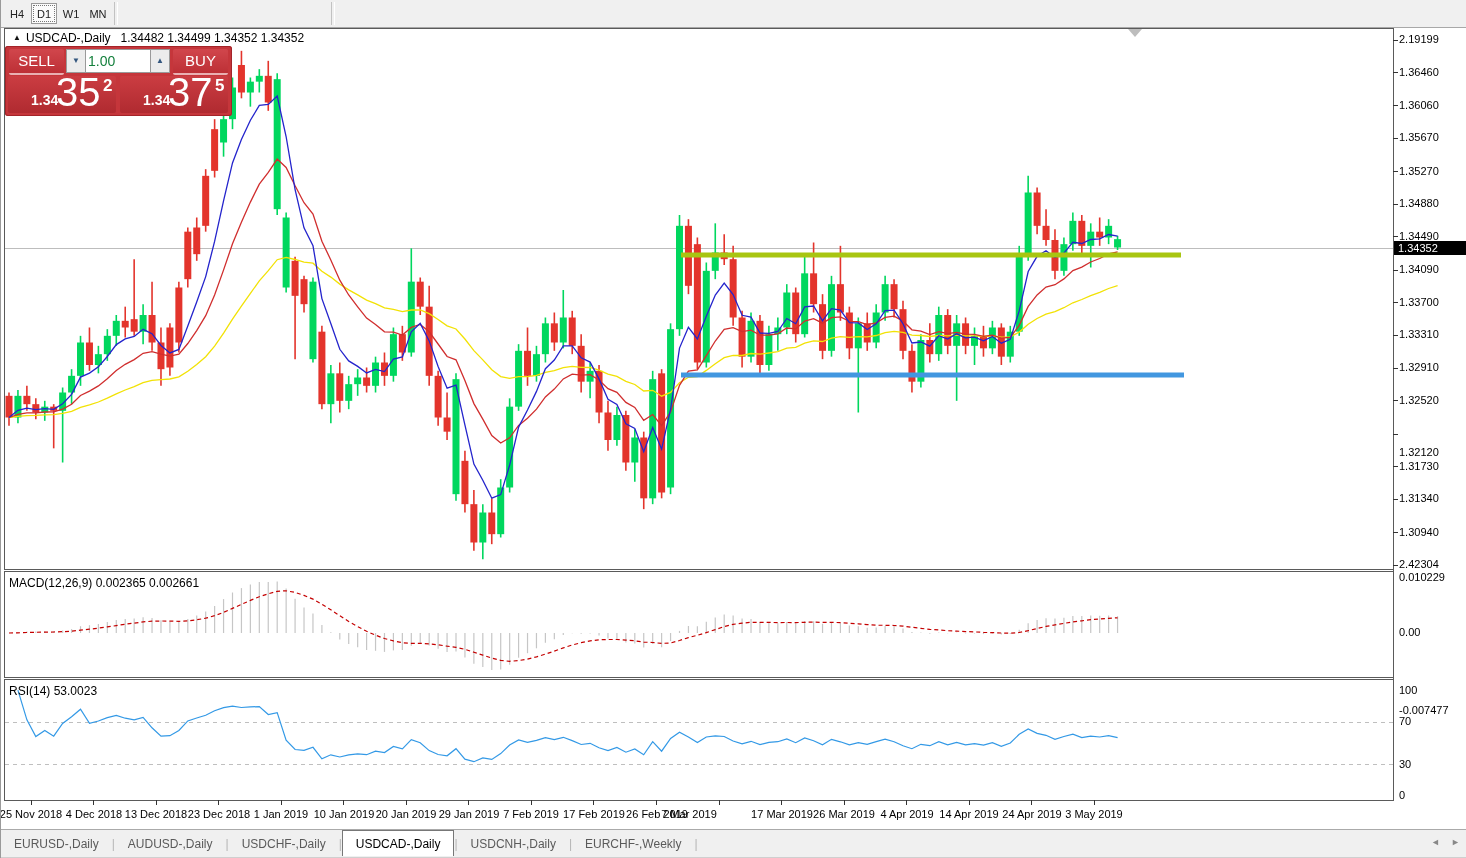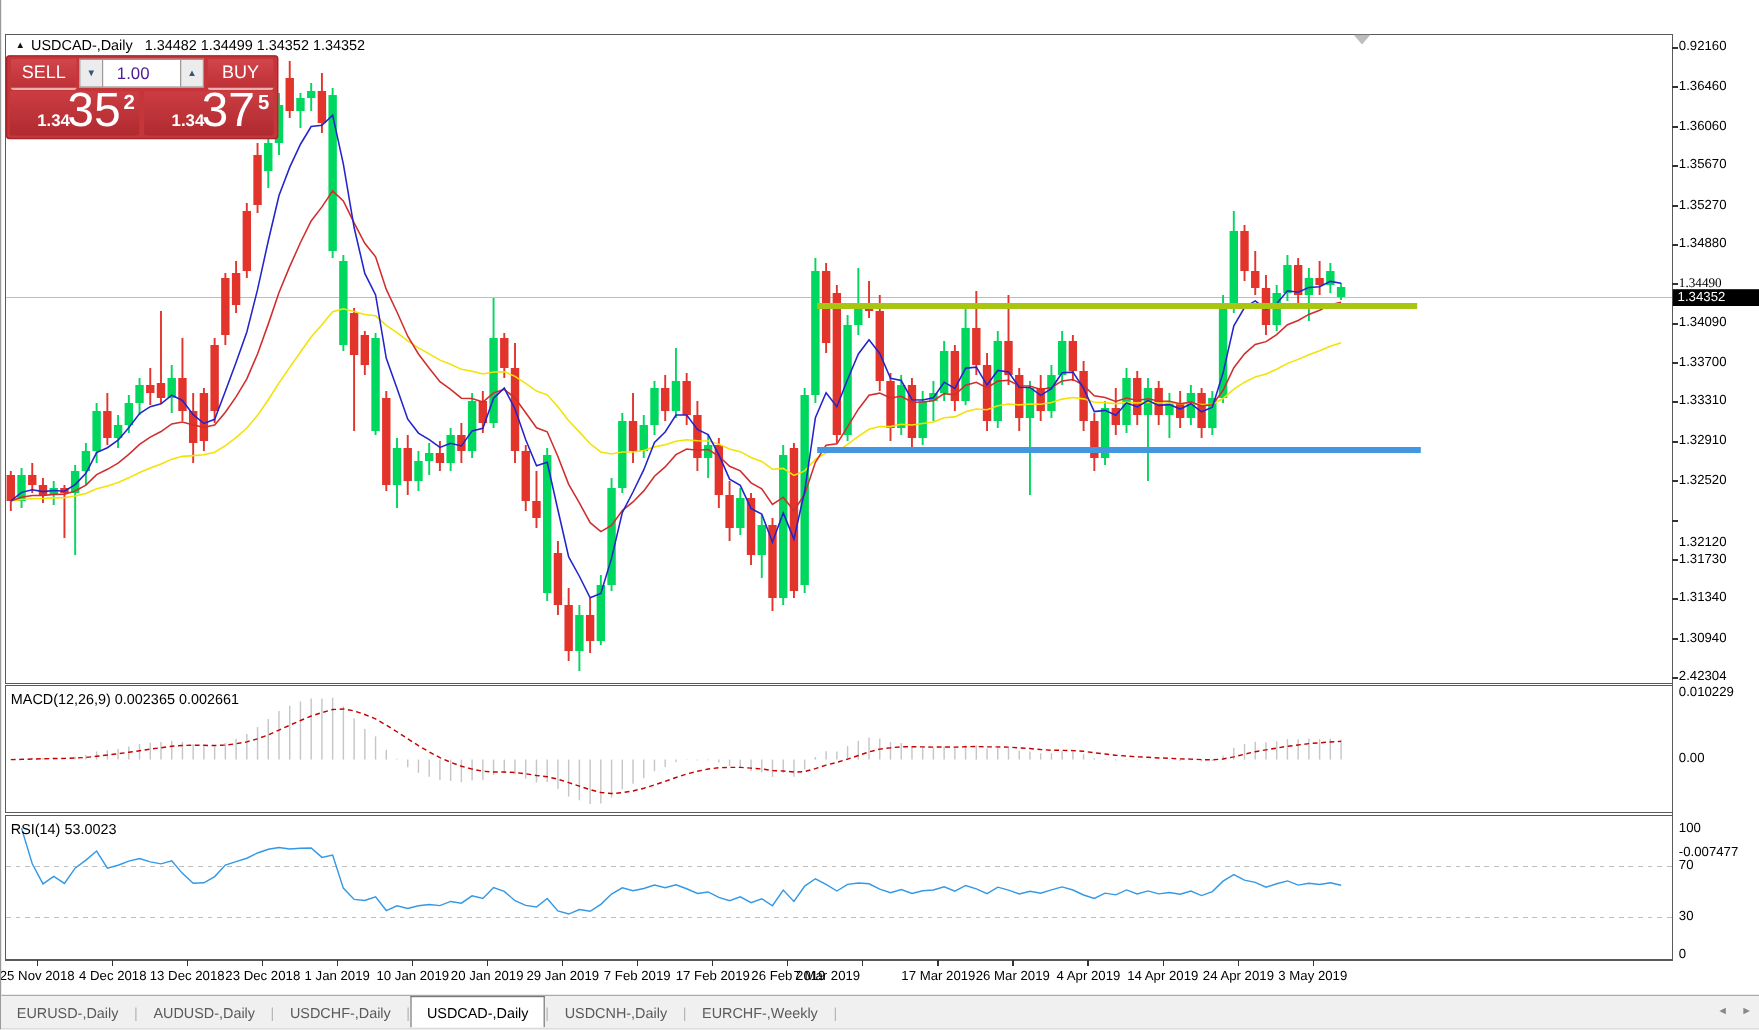--- a/index.html
+++ b/index.html
@@ -37,22 +37,22 @@
       color:#fff;font-size:15px;cursor:pointer;background:linear-gradient(#d1464c,#bd3036);
       border-radius:2px;border-bottom:2px solid #e9b0b2;}
   #tp-sell{left:4px;width:55px;}
   #tp-buy{left:168px;width:55px;}
   #tp-spin-dn,#tp-spin-up{position:absolute;top:3px;width:19px;height:24px;background:#ececec;
       border:1px solid #9a9a9a;box-sizing:border-box;text-align:center;line-height:22px;
       font-size:8px;color:#33567e;cursor:pointer;}
   #tp-spin-dn{left:61px;border-right:none;}
   #tp-spin-up{left:146px;border-left:none;}
   #tp-vol{position:absolute;left:80px;top:3px;width:66px;height:24px;border:1px solid #9a9a9a;
-      box-sizing:border-box;background:#fff;font-size:14px;text-align:center;padding-right:16px;
-      font-family:"Liberation Sans",sans-serif;color:#4c1d95;}
+      box-sizing:border-box;background:#fff;font-size:14px;text-align:left;padding-right:16px;
+      font-family:"Liberation Sans",sans-serif;color:#15803d;}
   .tp-price-box{position:absolute;top:30px;width:108px;height:37px;color:#fff;cursor:pointer;
       background:linear-gradient(#cb3d42,#b02a30);border-radius:2px;}
   #tp-sell-box{left:3px;}
   #tp-buy-box{left:115px;}
   .tp-prefix{position:absolute;left:23px;bottom:5px;font-size:14px;font-weight:bold;}
   .tp-main{position:absolute;left:48px;top:-6px;font-size:40px;font-weight:normal;}
   .tp-sup{position:absolute;left:95px;top:0px;font-size:17px;font-weight:bold;}
   
   #tabbar{position:absolute;left:0;top:829px;width:1466px;height:27px;background:#f0f0f0;
       border-top:1px solid #aaa;border-bottom:1px solid #cfcfcf;z-index:5;}
@@ -64,20 +64,28 @@
   .tab-arrow{position:absolute;top:7px;font-size:9px;color:#888;cursor:pointer;}
   #tab-arrow-left{left:1430px;}
   #tab-arrow-right{left:1450px;}
   #bottom-strip{position:absolute;left:0;top:856px;width:1466px;height:2px;background:#d8d8d8;}
 </style>
 </head>
 <body>
 
 <div id="app">
 
+  <div id="tf-toolbar">
+      <div class="tf-btn" style="left: 3px;">H4</div>
+      <div class="tf-btn active" style="left: 30px;">D1</div>
+      <div class="tf-btn" style="left: 57px;">W1</div>
+      <div class="tf-btn" style="left: 84px;">MN</div>
+      <div class="tb-groove" style="left: 113px;"></div>
+      <div class="tb-groove" style="left: 330px;"></div>
+    </div>
 
   <svg id="chart-svg" width="1466" height="858">
       <g>
         <rect x="3.5" y="28.5" width="1389" height="541" fill="none" stroke="#5a5a5a" stroke-width="1" shape-rendering="crispEdges"></rect>
         <rect x="3.5" y="571.5" width="1389" height="105.5" fill="none" stroke="#5a5a5a" stroke-width="1" shape-rendering="crispEdges"></rect>
         <rect x="3.5" y="679.5" width="1389" height="120.5" fill="none" stroke="#5a5a5a" stroke-width="1" shape-rendering="crispEdges"></rect>
         <line x1="1392.5" y1="28" x2="1392.5" y2="800" stroke="#5a5a5a" shape-rendering="crispEdges"></line>
       </g>
       <line x1="4" y1="248.16666666666669" x2="1392" y2="248.16666666666669" stroke="#bdbdbd" stroke-width="1" shape-rendering="crispEdges"></line>
       <g>
@@ -528,27 +536,27 @@
       <span class="tp-sup">2</span>
     </div>
     <div id="tp-buy-box" class="tp-price-box">
       <span class="tp-prefix">1.34</span>
       <span class="tp-main">37</span>
       <span class="tp-sup">5</span>
     </div>
   </div>
 
   <div id="price-axis">
-      <div class="pa-label" style="top: 33px;">0.92160</div>
+      <div class="pa-label" style="top: 33px;">2.19199</div>
       <div class="pa-label" style="top: 66px;">1.36460</div>
       <div class="pa-label" style="top: 99px;">1.36060</div>
       <div class="pa-label" style="top: 131px;">1.35670</div>
       <div class="pa-label" style="top: 165px;">1.35270</div>
       <div class="pa-label" style="top: 197px;">1.34880</div>
-      <div class="pa-label" style="top: 230px; font-family: Liberation Serif, serif;">1.34490</div>
+      <div class="pa-label" style="top: 230px;">1.34490</div>
       <div class="pa-label" style="top: 263px;">1.34090</div>
       <div class="pa-label" style="top: 296px;">1.33700</div>
       <div class="pa-label" style="top: 328px;">1.33310</div>
       <div class="pa-label" style="top: 361px;">1.32910</div>
       <div class="pa-label" style="top: 394px;">1.32520</div>
       <div class="pa-label" style="top: 446px;">1.32120</div>
       <div class="pa-label" style="top: 460px;">1.31730</div>
       <div class="pa-label" style="top: 492px;">1.31340</div>
       <div class="pa-label" style="top: 526px;">1.30940</div>
       <div class="pa-label" style="top: 558px;">2.42304</div>

